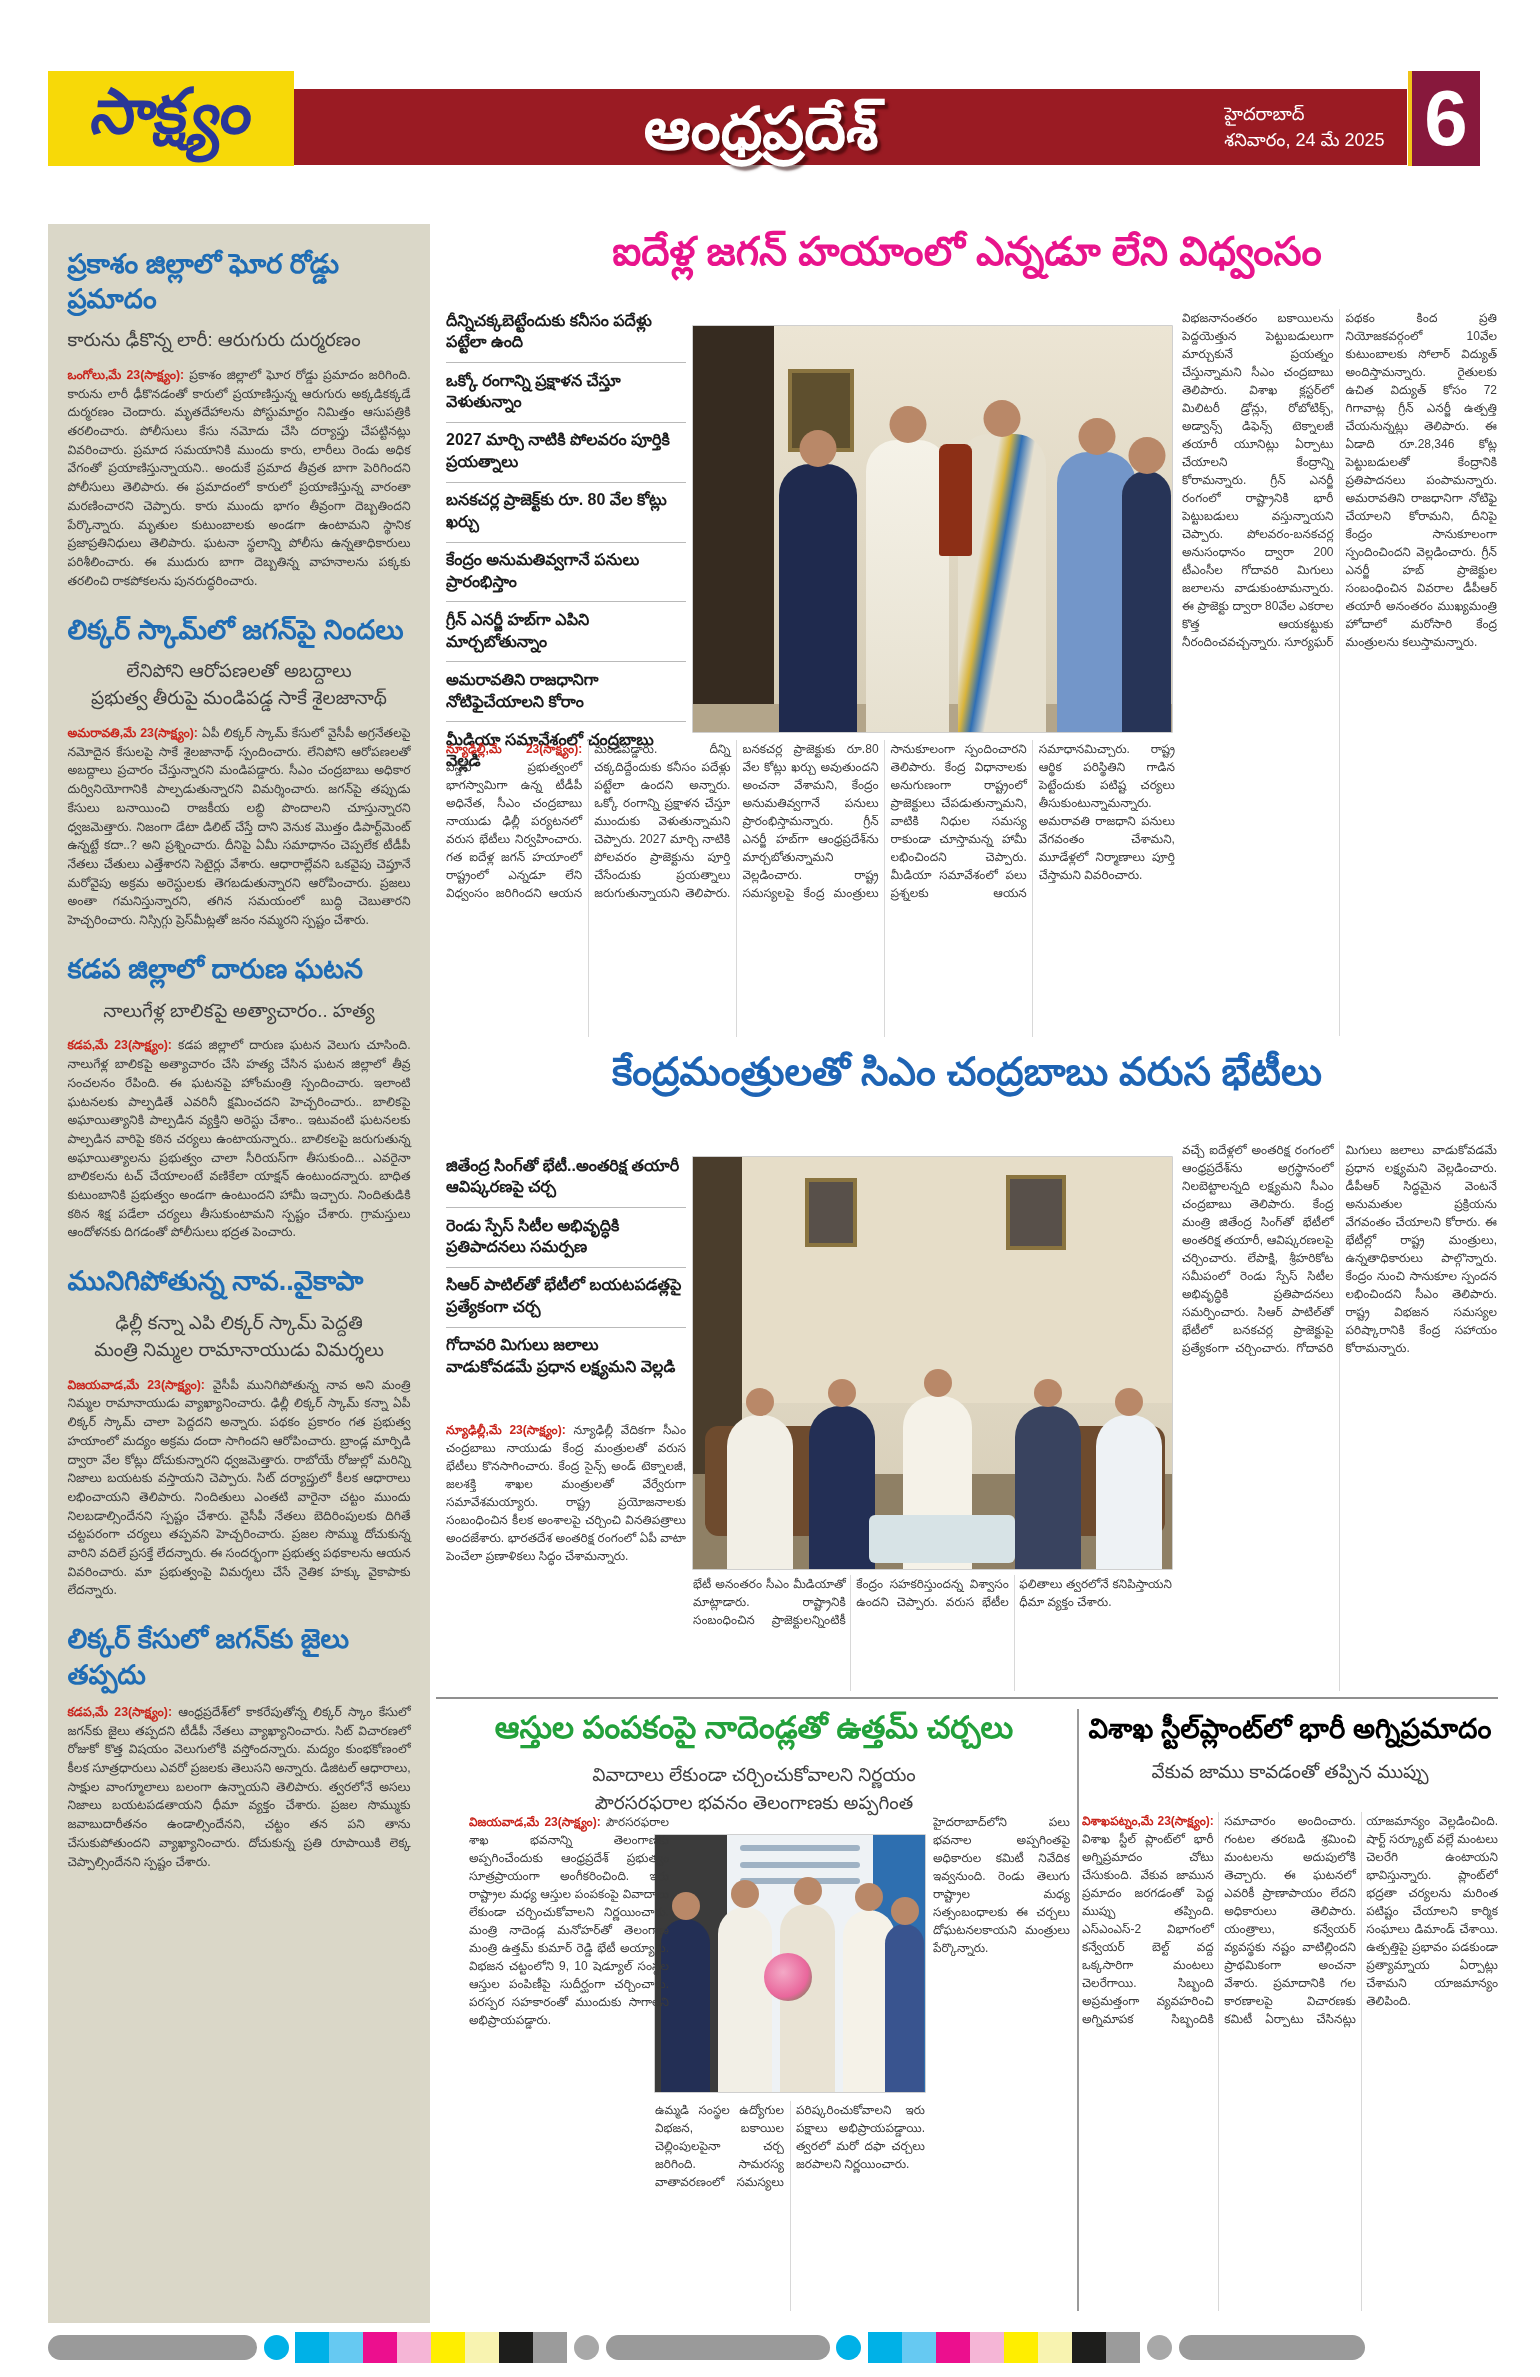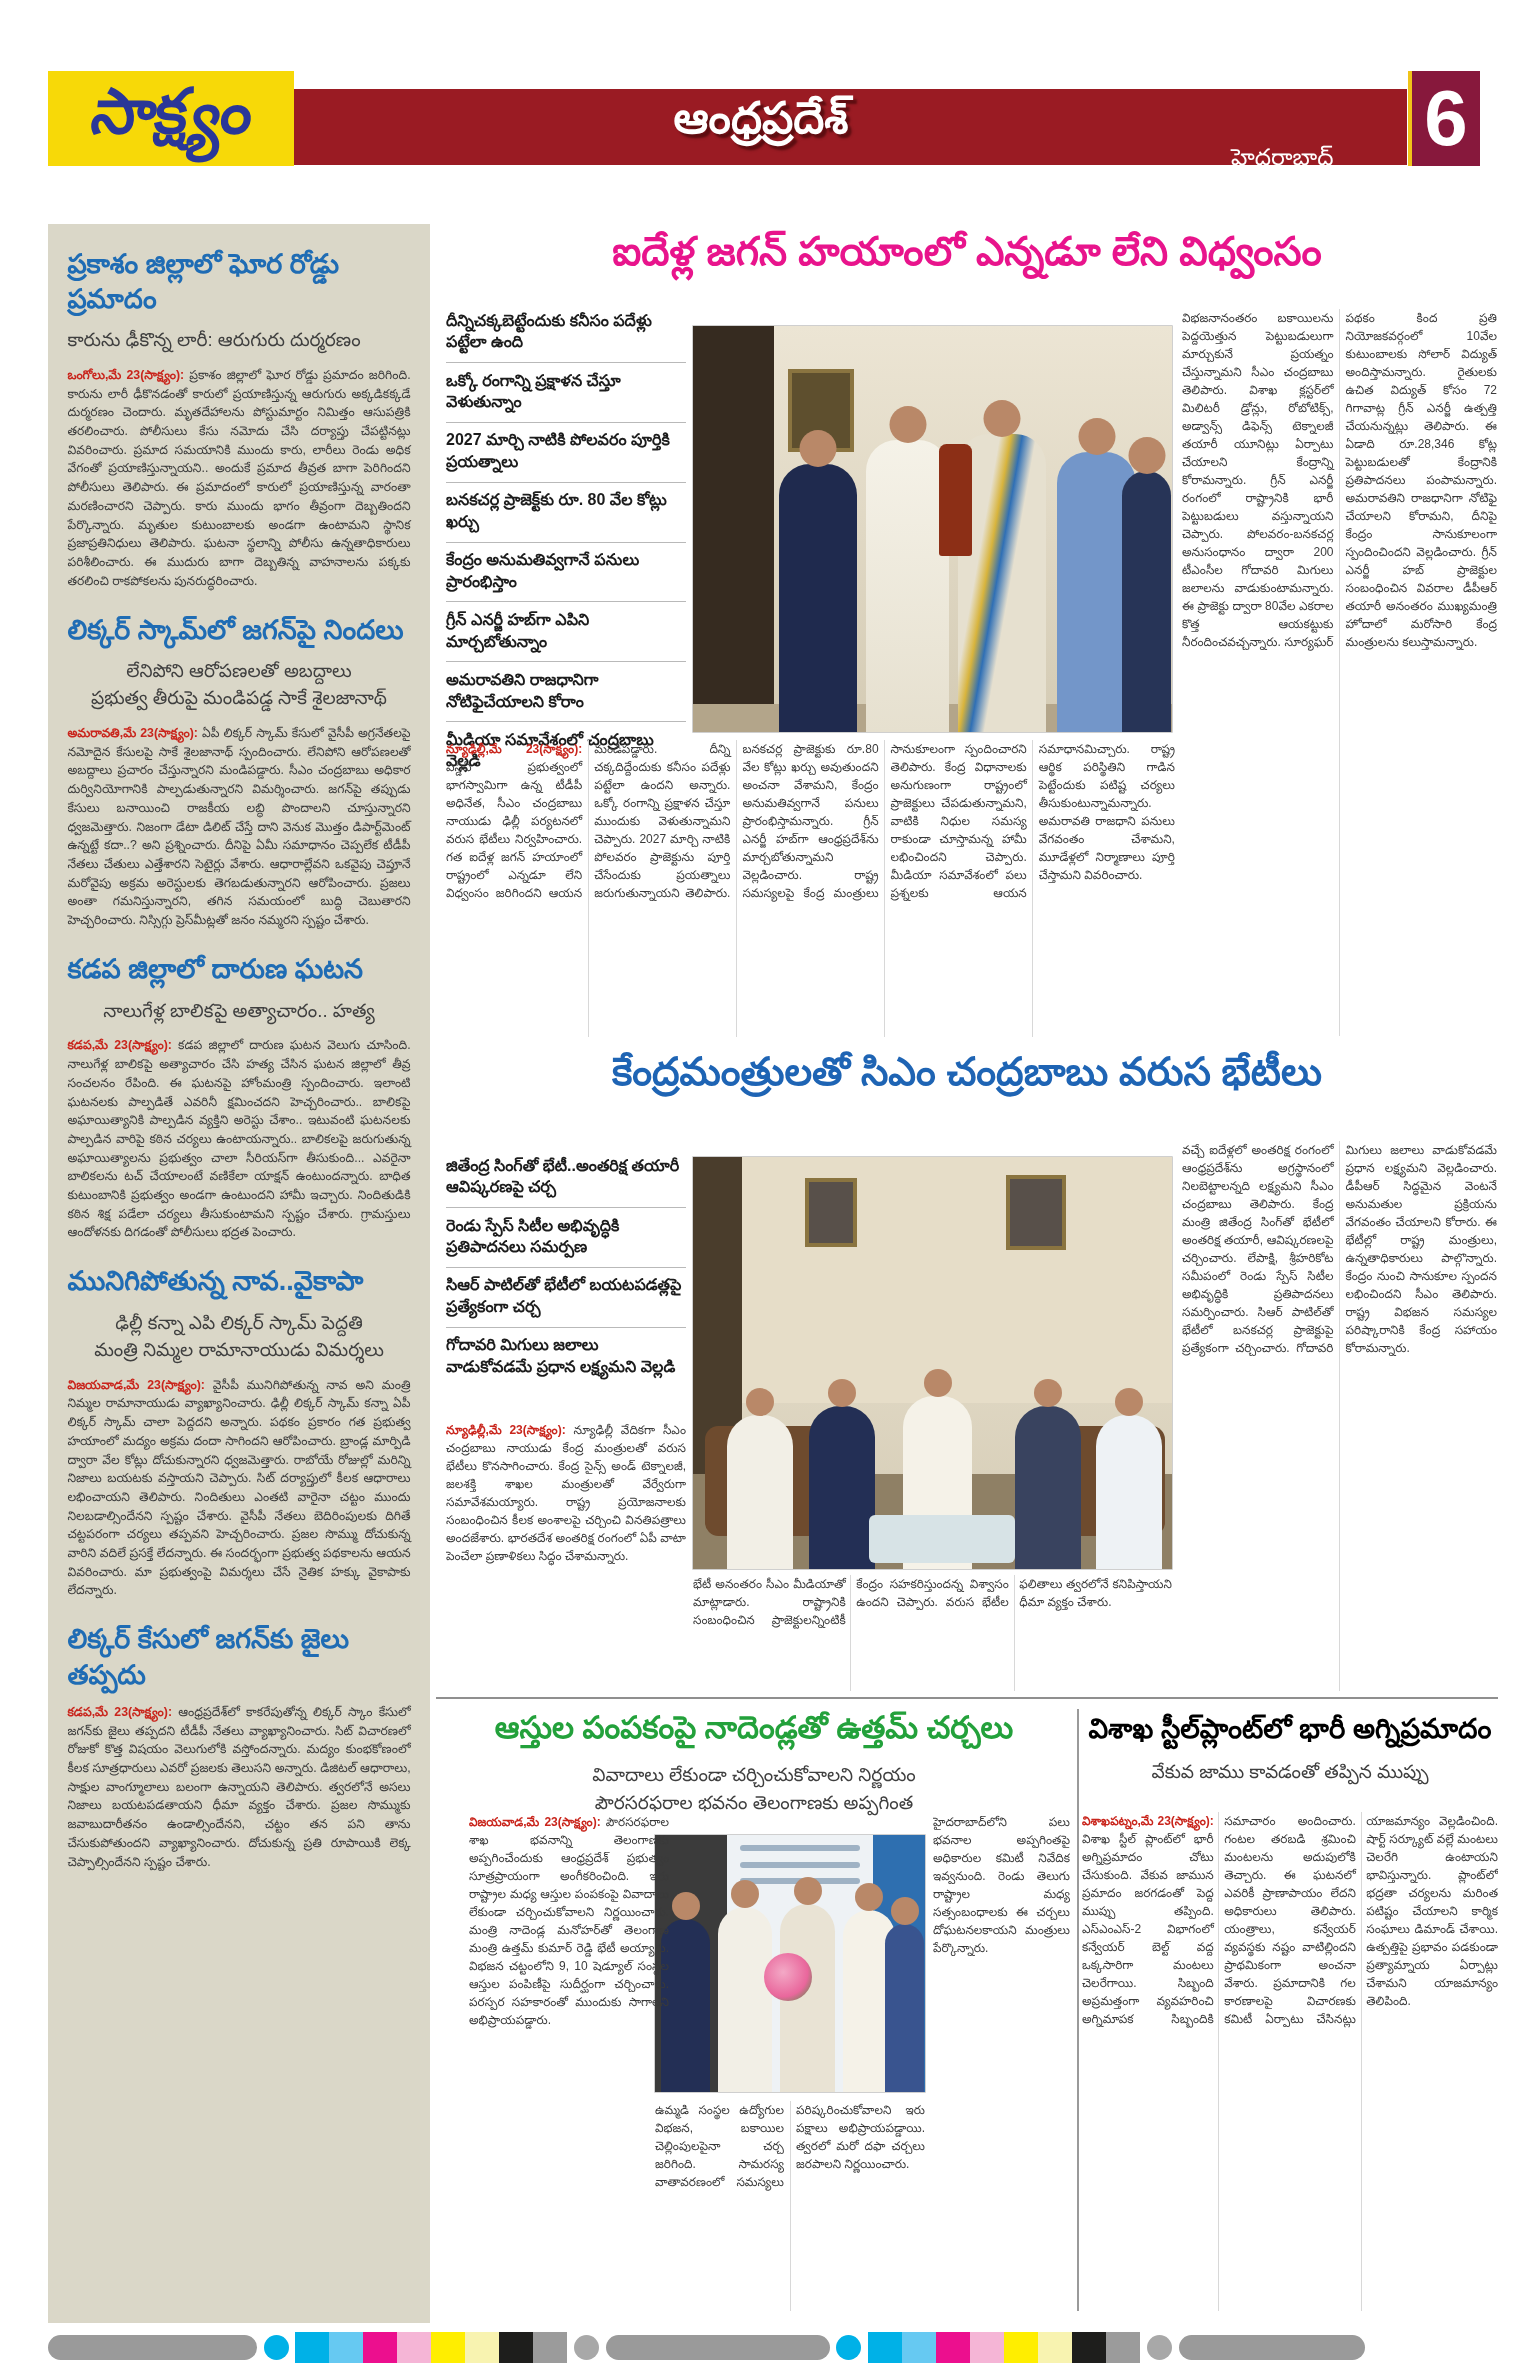--- a/index.html
+++ b/index.html
@@ -3,22 +3,22 @@
 <meta charset="utf-8">
 <style>
   * { margin:0; padding:0; box-sizing:border-box; }
   body { background:#efefef; font-family:"Liberation Sans", sans-serif; }
   .page { position:relative; width:1541px; height:2377px; background:#ffffff; margin:0 auto; overflow:hidden; }
 
   
   .logo-box { position:absolute; left:48px; top:71px; width:246px; height:95px; background:#f7d908; display:flex; align-items:center; justify-content:center; }
   .logo-box span { font-size:63px; font-weight:bold; color:#2a3798; transform:skewX(-6deg); letter-spacing:-1.5px; }
   .banner { position:absolute; left:294px; top:89px; width:1113px; height:76px; background:#9a1b23; }
-  .edition { position:absolute; left:134px; right:313px; top:6px; text-align:center; font-size:44px; font-weight:bold; color:#fff; text-shadow:3.7px 3.7px 2.2px rgba(40,0,0,.55);font-family:Liberation Mono, monospace; }
-  .dateblock { position:absolute; right:22.4px; top:12px; text-align:center; color:#fff; font-size:23px; line-height:1.45;margin-top:40px; }
+  .edition { position:absolute; left:134px; right:313px; top:6px; text-align:center; font-size:59px; font-weight:bold; color:#fff; text-shadow:3.7px 3.7px 2.2px rgba(40,0,0,.55); }
+  .dateblock { position:absolute; right:22.4px; top:12px; text-align:left; color:#fff; font-size:18px; line-height:1.45; }
   .pagenum-box { position:absolute; left:1408px; top:71px; width:72px; height:95px; background:#87183c; border-left:4.5px solid #f0c419; color:#fff; font-size:78px; font-weight:bold; display:flex; align-items:center; justify-content:center; }
 
   
   .leftcol { position:absolute; left:48px; top:224px; width:382px; height:2099px; background:#dad7c8; padding:18px 19.4px; }
   .lc-head { color:#1f6cb4; font-weight:bold; font-size:27px; line-height:1.3; margin:4.5px 0 10.4px; }
   .lc-head.centered { text-align:left; }
   .lc-deck { font-size:18.6px; color:#3f3f3f; line-height:1.45; margin:0 0 12px; }
   .lc-deck.centered { text-align:center; }
   .lc-body { font-size:12.3px; color:#3a3a3a; line-height:1.52; text-align:justify; margin-bottom:22.4px; }
   .dateline { color:#c9251c; font-weight:bold; }

